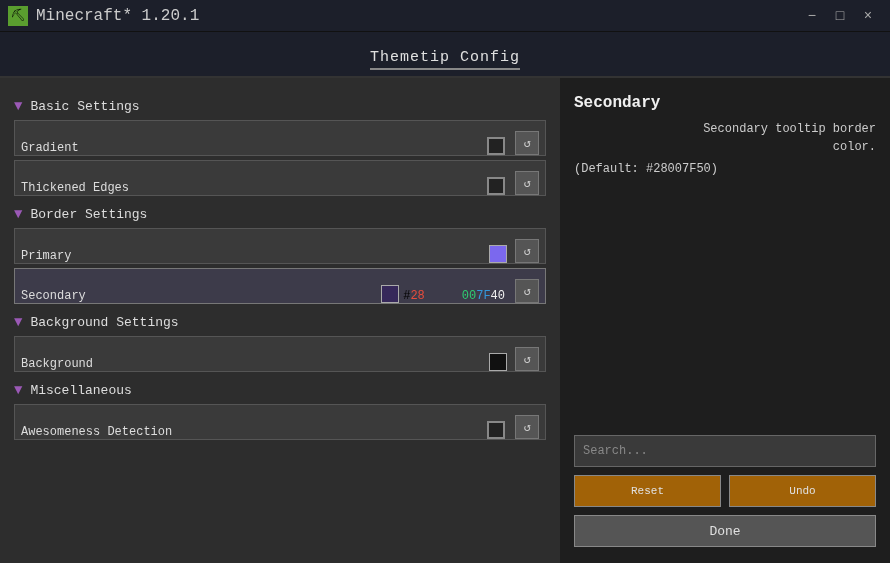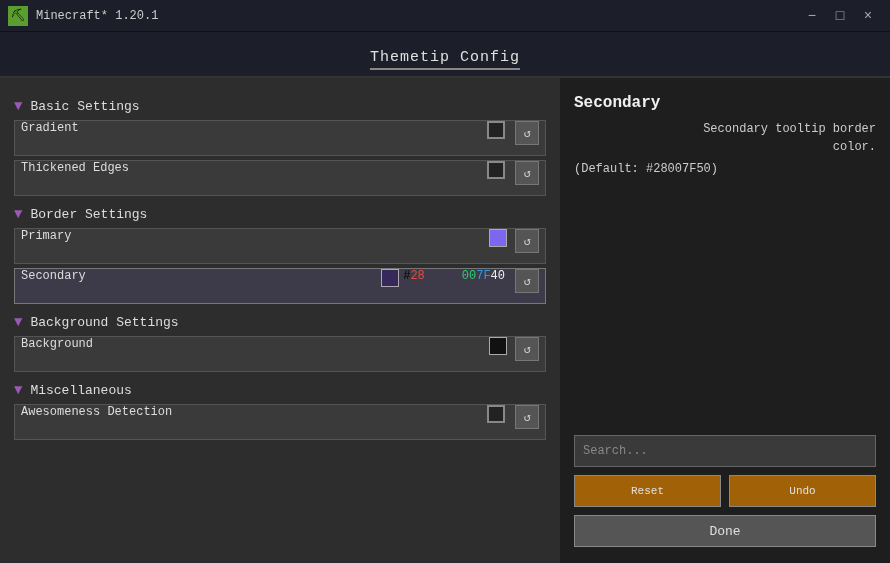--- a/index.html
+++ b/index.html
@@ -27,21 +27,21 @@
       height: 20px;
       margin-right: 8px;
       background: #5a9e2f;
       display: flex;
       align-items: center;
       justify-content: center;
       font-size: 12px;
     }
     #titlebar-title {
       color: #ccc;
-      font-size: 12px;
+      font-size: 16px;
       flex: 1;
     }
     .titlebar-btn {
       width: 28px;
       height: 28px;
       display: flex;
       align-items: center;
       justify-content: center;
       color: #aaa;
       font-size: 14px;
@@ -94,21 +94,21 @@
     }
     .section-arrow {
       color: #9b59b6;
       margin-right: 8px;
       font-size: 14px;
     }
 
     
     .setting-row {
       display: flex;
-      align-items: flex-start;
+      align-items: flex-end;
       background: #3a3a3a;
       border: 1px solid #555;
       margin-bottom: 4px;
       height: 36px;
       padding: 0 6px;
       cursor: pointer;
     }
     .setting-row.active { background: #3d3b4a; border-color: #777; }
 
     .setting-label {

